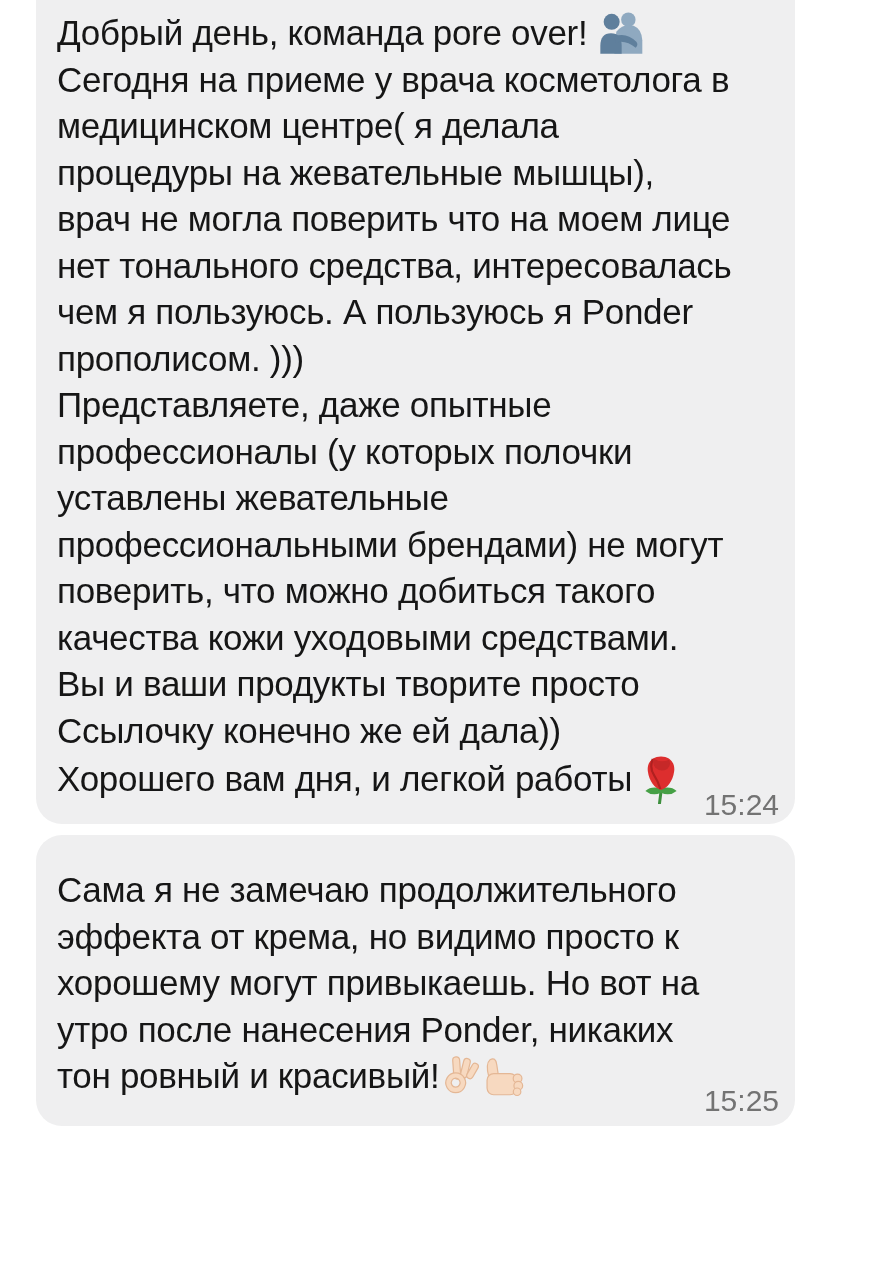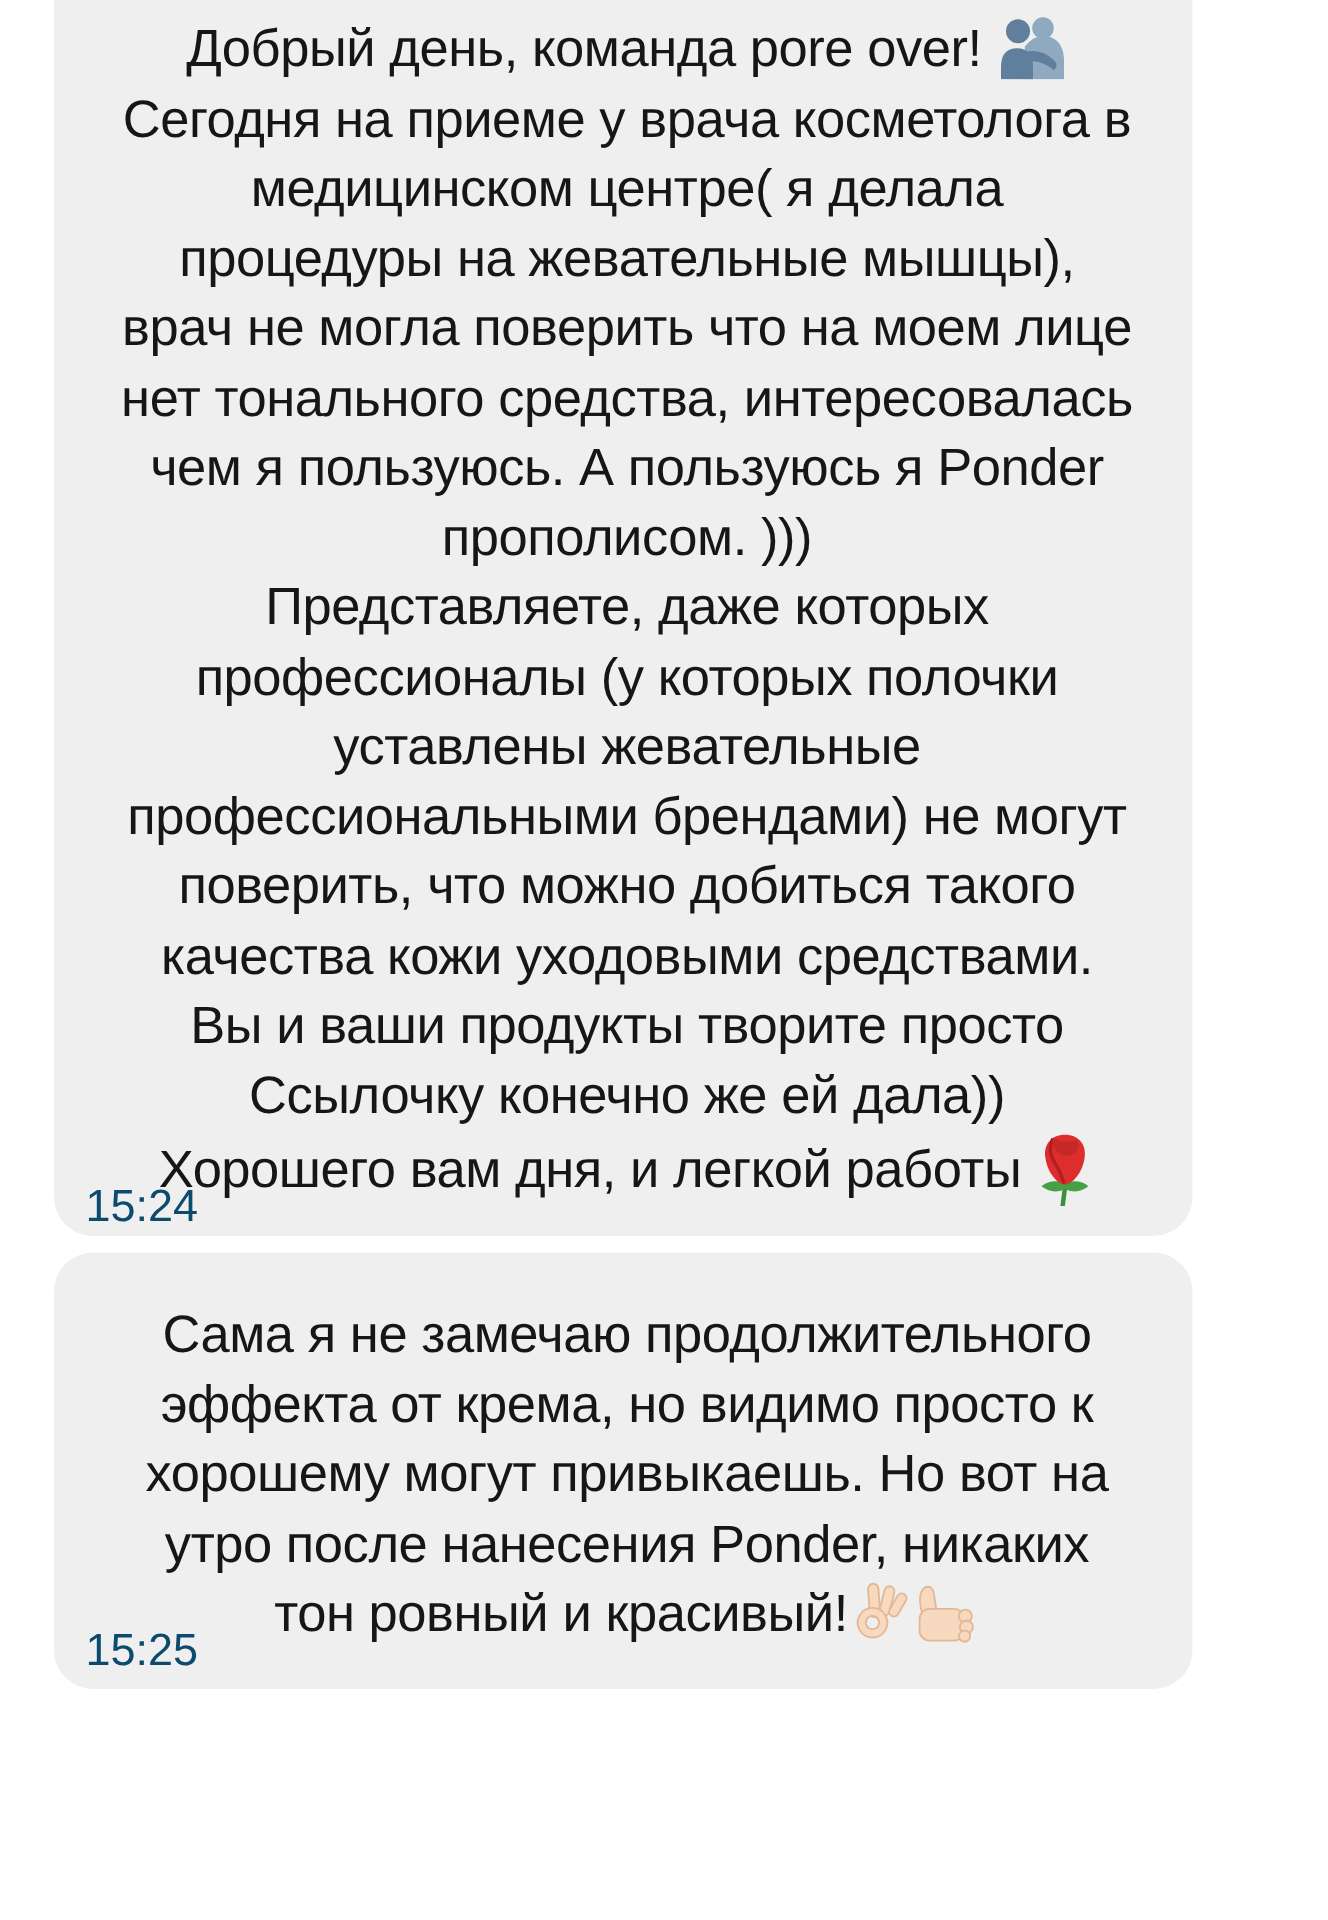--- a/index.html
+++ b/index.html
@@ -36,38 +36,38 @@
     margin-top: 11px;
     padding: 32px 16px 10px 21px;
   }
   .msg-text {
     font-size: 35px;
     line-height: 46.5px;
     letter-spacing: -0.3px;
   }
   .line {
     white-space: nowrap;
-    text-align: center;
   }
   .emoji {
     display: inline-block;
   }
   .emoji svg {
     vertical-align: -9px;
   }
   .emoji-rose svg {
     vertical-align: -13px;
   }
   .timestamp {
     margin-top: -14px;
     height: 30px;
     line-height: 30px;
     font-size: 30px;
     letter-spacing: 0;
-    color: #0c4a6e;
+    color: #737373;
+    text-align: right;
   }
 </style>
 </head>
 <body>
 
 <div class="chat">
 
   <div class="bubble bubble-first">
     <div class="msg-text">
         <div class="line">Добрый день, команда pore over! <span class="emoji emoji-people-hugging"><svg width="48" height="43" viewBox="0 0 36 32" xmlns="http://www.w3.org/2000/svg">
@@ -77,21 +77,21 @@
               <path d="M2.5 32 L2.5 26 Q2.5 16.5 10.5 16.5 Q18.5 16.5 18.5 26 L18.5 32 Z" fill="#5f7f9c"></path>
               <path d="M13 19 Q22 15.5 29.5 23 Q31.3 25.2 29 27.5 Q22 21.5 14 23.5 Z" fill="#5f7f9c"></path>
             </svg></span></div>
         <div class="line">Сегодня на приеме у врача косметолога в</div>
         <div class="line">медицинском центре( я делала</div>
         <div class="line">процедуры на жевательные мышцы),</div>
         <div class="line">врач не могла поверить что на моем лице</div>
         <div class="line">нет тонального средства, интересовалась</div>
         <div class="line">чем я пользуюсь. А пользуюсь я Ponder</div>
         <div class="line">прополисом. )))</div>
-        <div class="line">Представляете, даже которых</div>
+        <div class="line">Представляете, даже опытные</div>
         <div class="line">профессионалы (у которых полочки</div>
         <div class="line">уставлены жевательные</div>
         <div class="line">профессиональными брендами) не могут</div>
         <div class="line">поверить, что можно добиться такого</div>
         <div class="line">качества кожи уходовыми средствами.</div>
         <div class="line">Вы и ваши продукты творите просто</div>
         <div class="line">Ссылочку конечно же ей дала))</div>
         <div class="line">Хорошего вам дня, и легкой работы <span class="emoji emoji-rose"><svg width="40" height="50" viewBox="0 0 32 40" xmlns="http://www.w3.org/2000/svg">
               <path d="M16 30 L14.8 39.5" stroke="#3d8f3d" stroke-width="2.4" fill="none" stroke-linecap="round"></path>
               <path d="M16 27.5 Q8 25.5 3.5 29.5 Q9 34 16 31 Q23 34 28.5 29.5 Q24 25.5 16 27.5 Z" fill="#46a046"></path>

